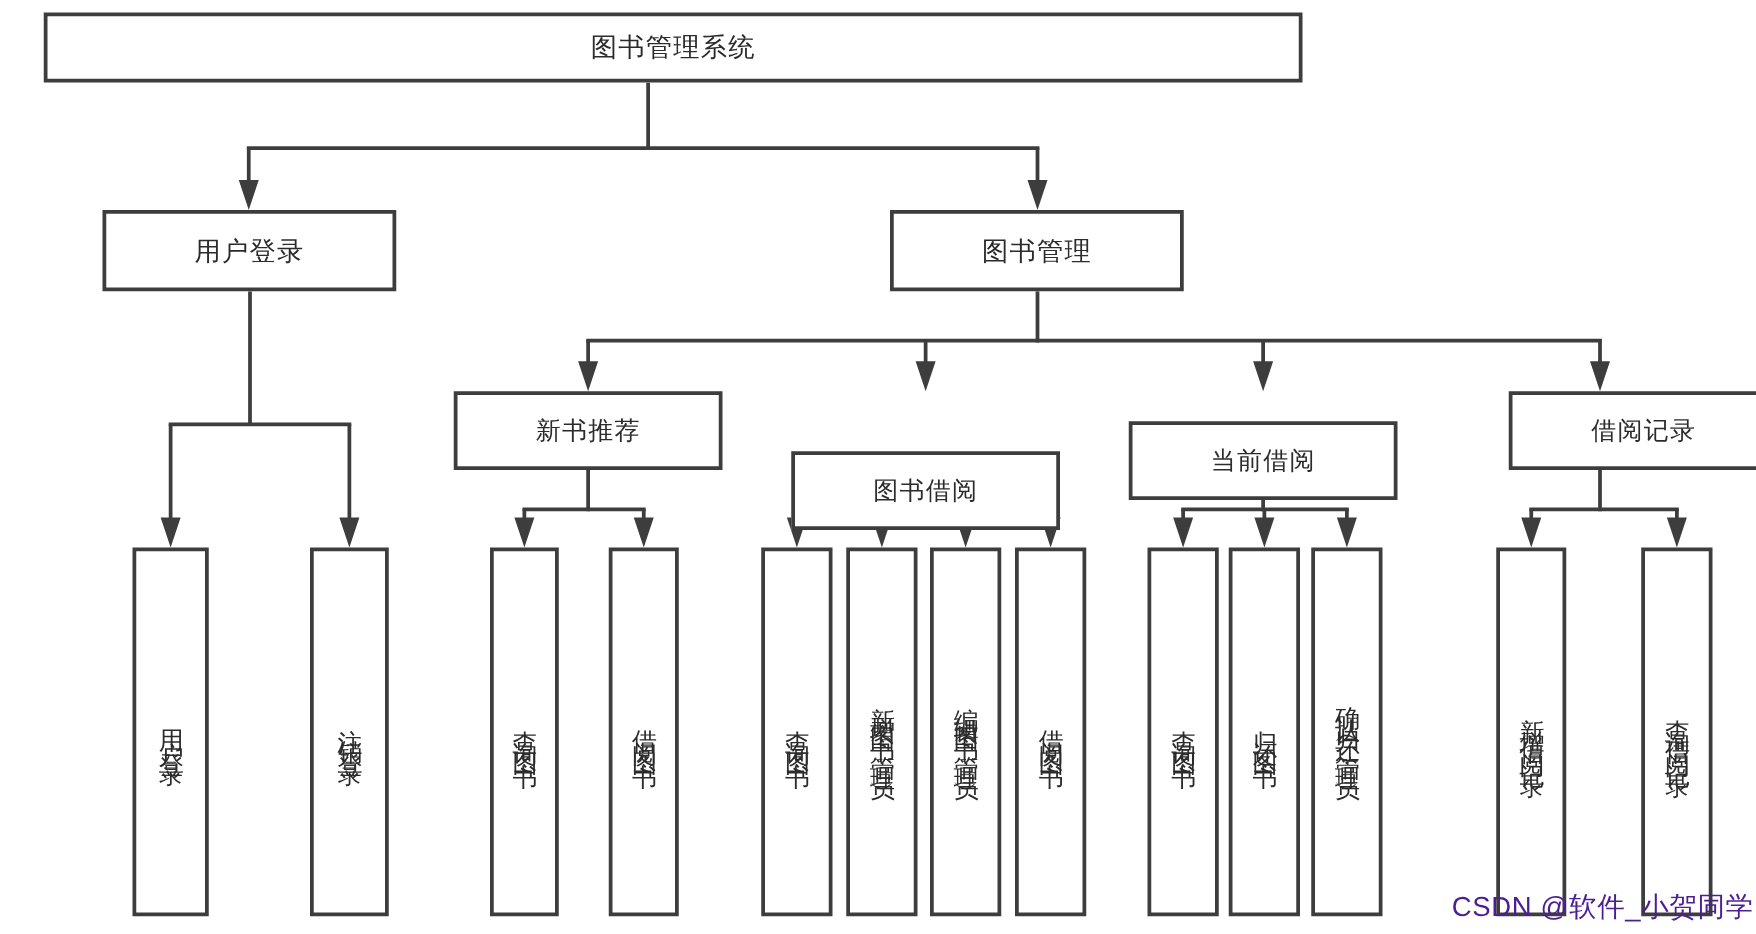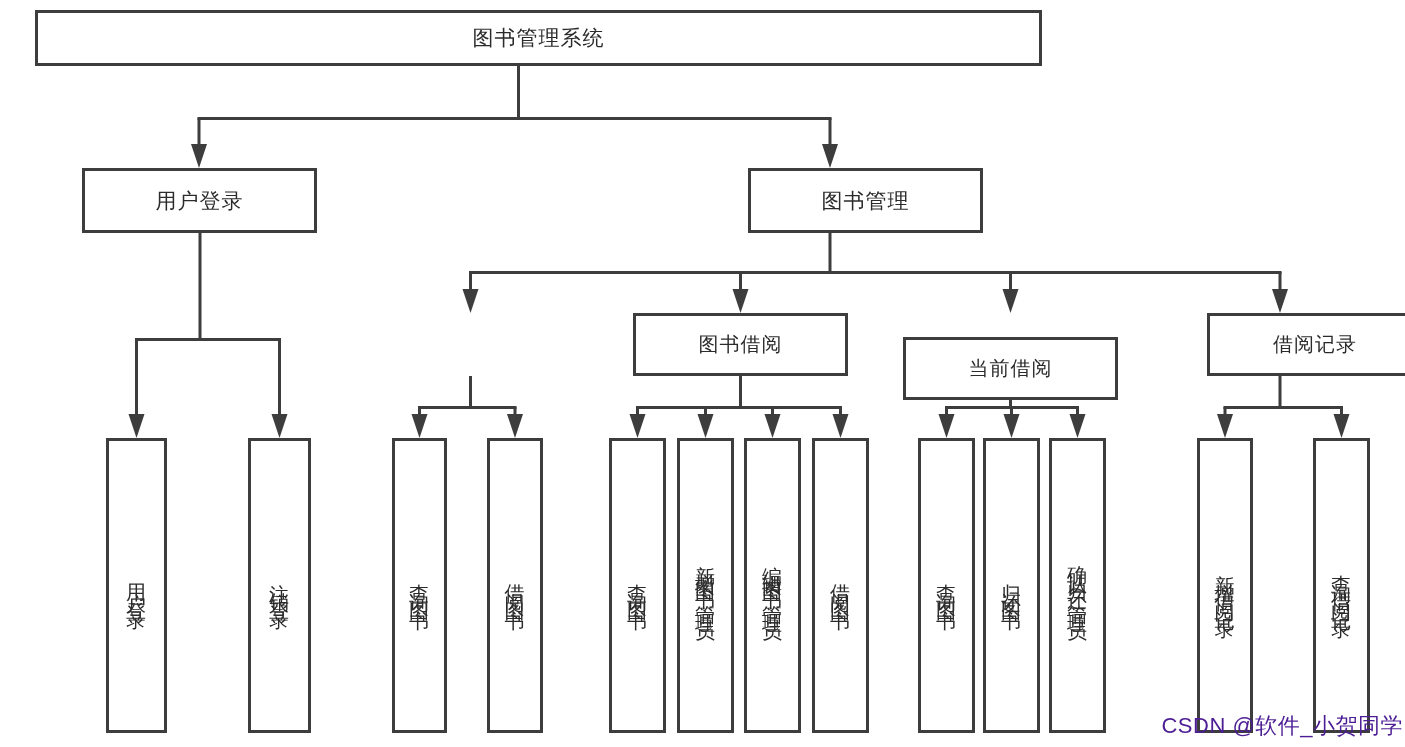--- a/index.html
+++ b/index.html
@@ -125,23 +125,24 @@
         <polygon points="1217,414 1233,414 1225,438" stroke="none"></polygon>
         <line x1="1341.5" y1="407" x2="1341.5" y2="420"></line>
         <polygon points="1333.5,414 1349.5,414 1341.5,438" stroke="none"></polygon>
       </g>
     </g>
   </svg>
 
   <div class="node root-box">图书管理系统</div>
 
   <div class="node l2-box" style="left:82px;">用户登录</div>
-  <div class="node l2-box" style="left:748px;text-align:right;">图书管理</div>
+  <div class="node l2-box" style="left:712px;text-align:right;">图书管理</div>
 
-  <div class="node l3-box" style="left:633px;">图书借阅</div>
+  <div class="node l3-box" style="left:363px;">新书推荐</div>
+  <div class="node l3-box" style="left:633px;margin-top:48px;">图书借阅</div>
   <div class="node l3-box" style="left:903px;margin-top:24px;">当前借阅</div>
   <div class="node l3-box" style="left:1207px;width:216px;">借阅记录</div>
 
   <div class="leaf" style="left:106px;width:61px;">用户登录</div>
   <div class="leaf" style="left:248px;width:63px;">注销登录</div>
 
   <div class="leaf" style="left:392px;width:55px;">查询图书</div>
   <div class="leaf" style="left:487px;width:56px;">借阅图书</div>
 
   <div class="leaf" style="left:609px;width:57px;">查询图书</div>

